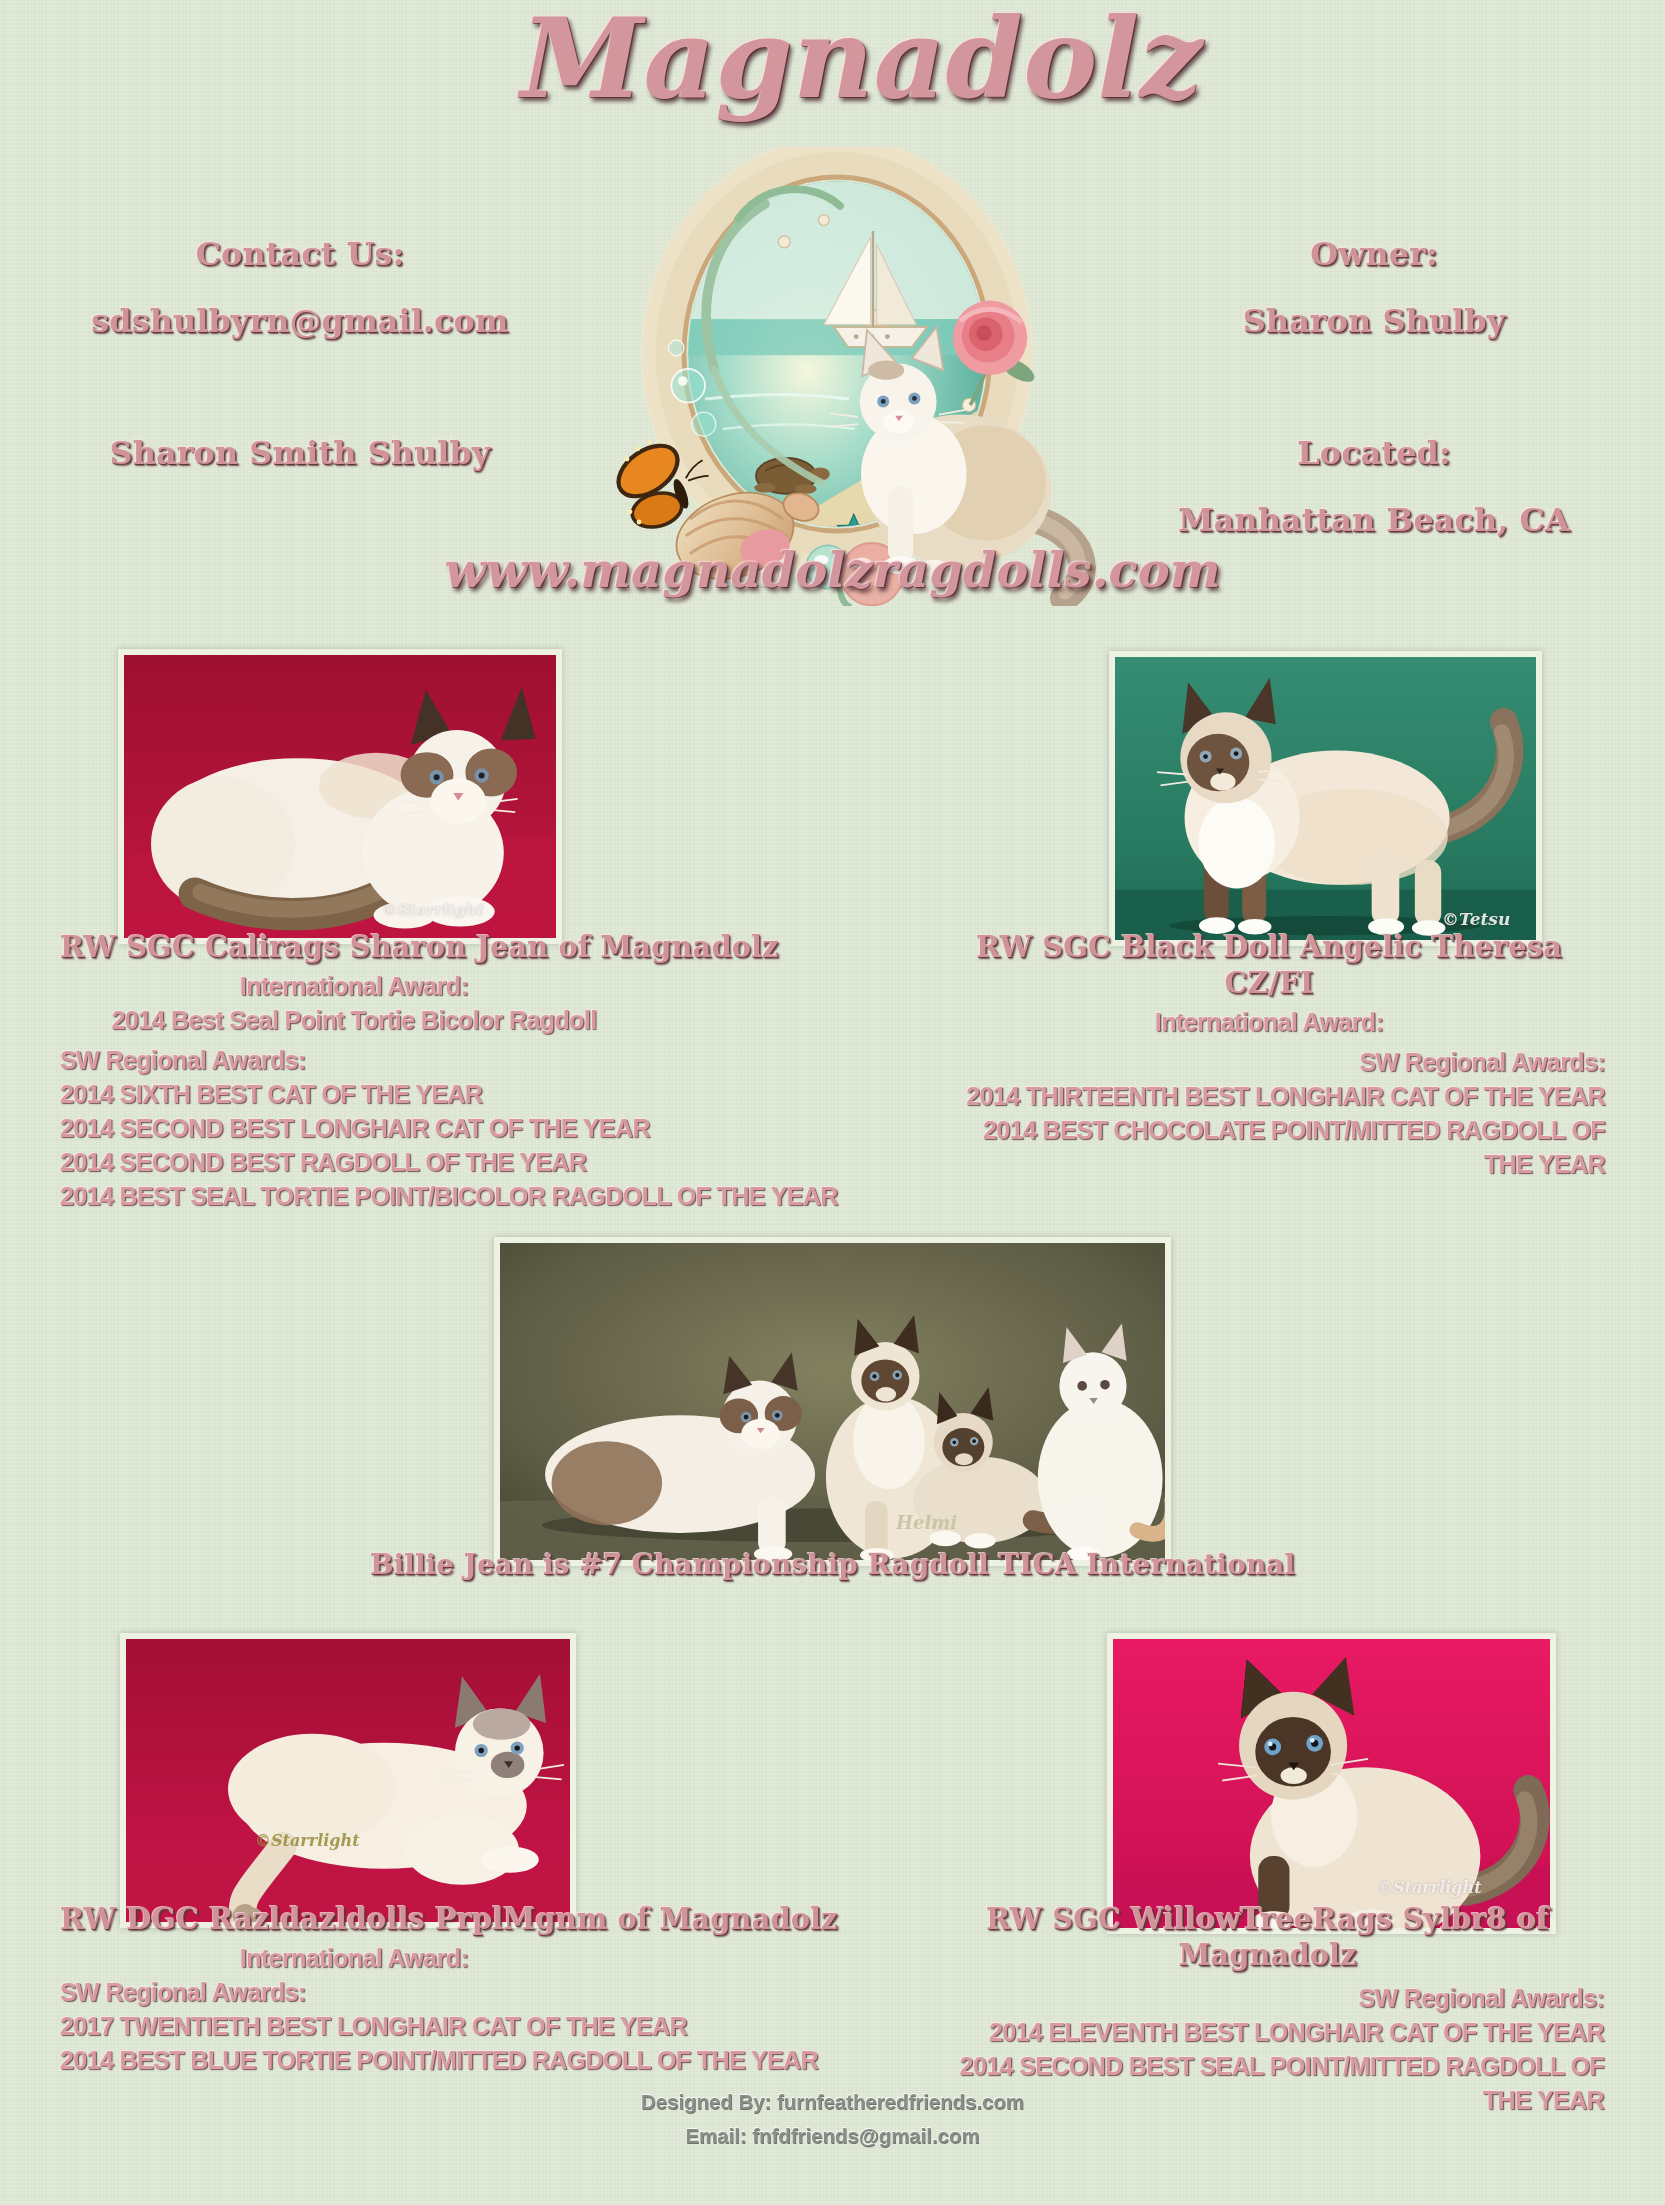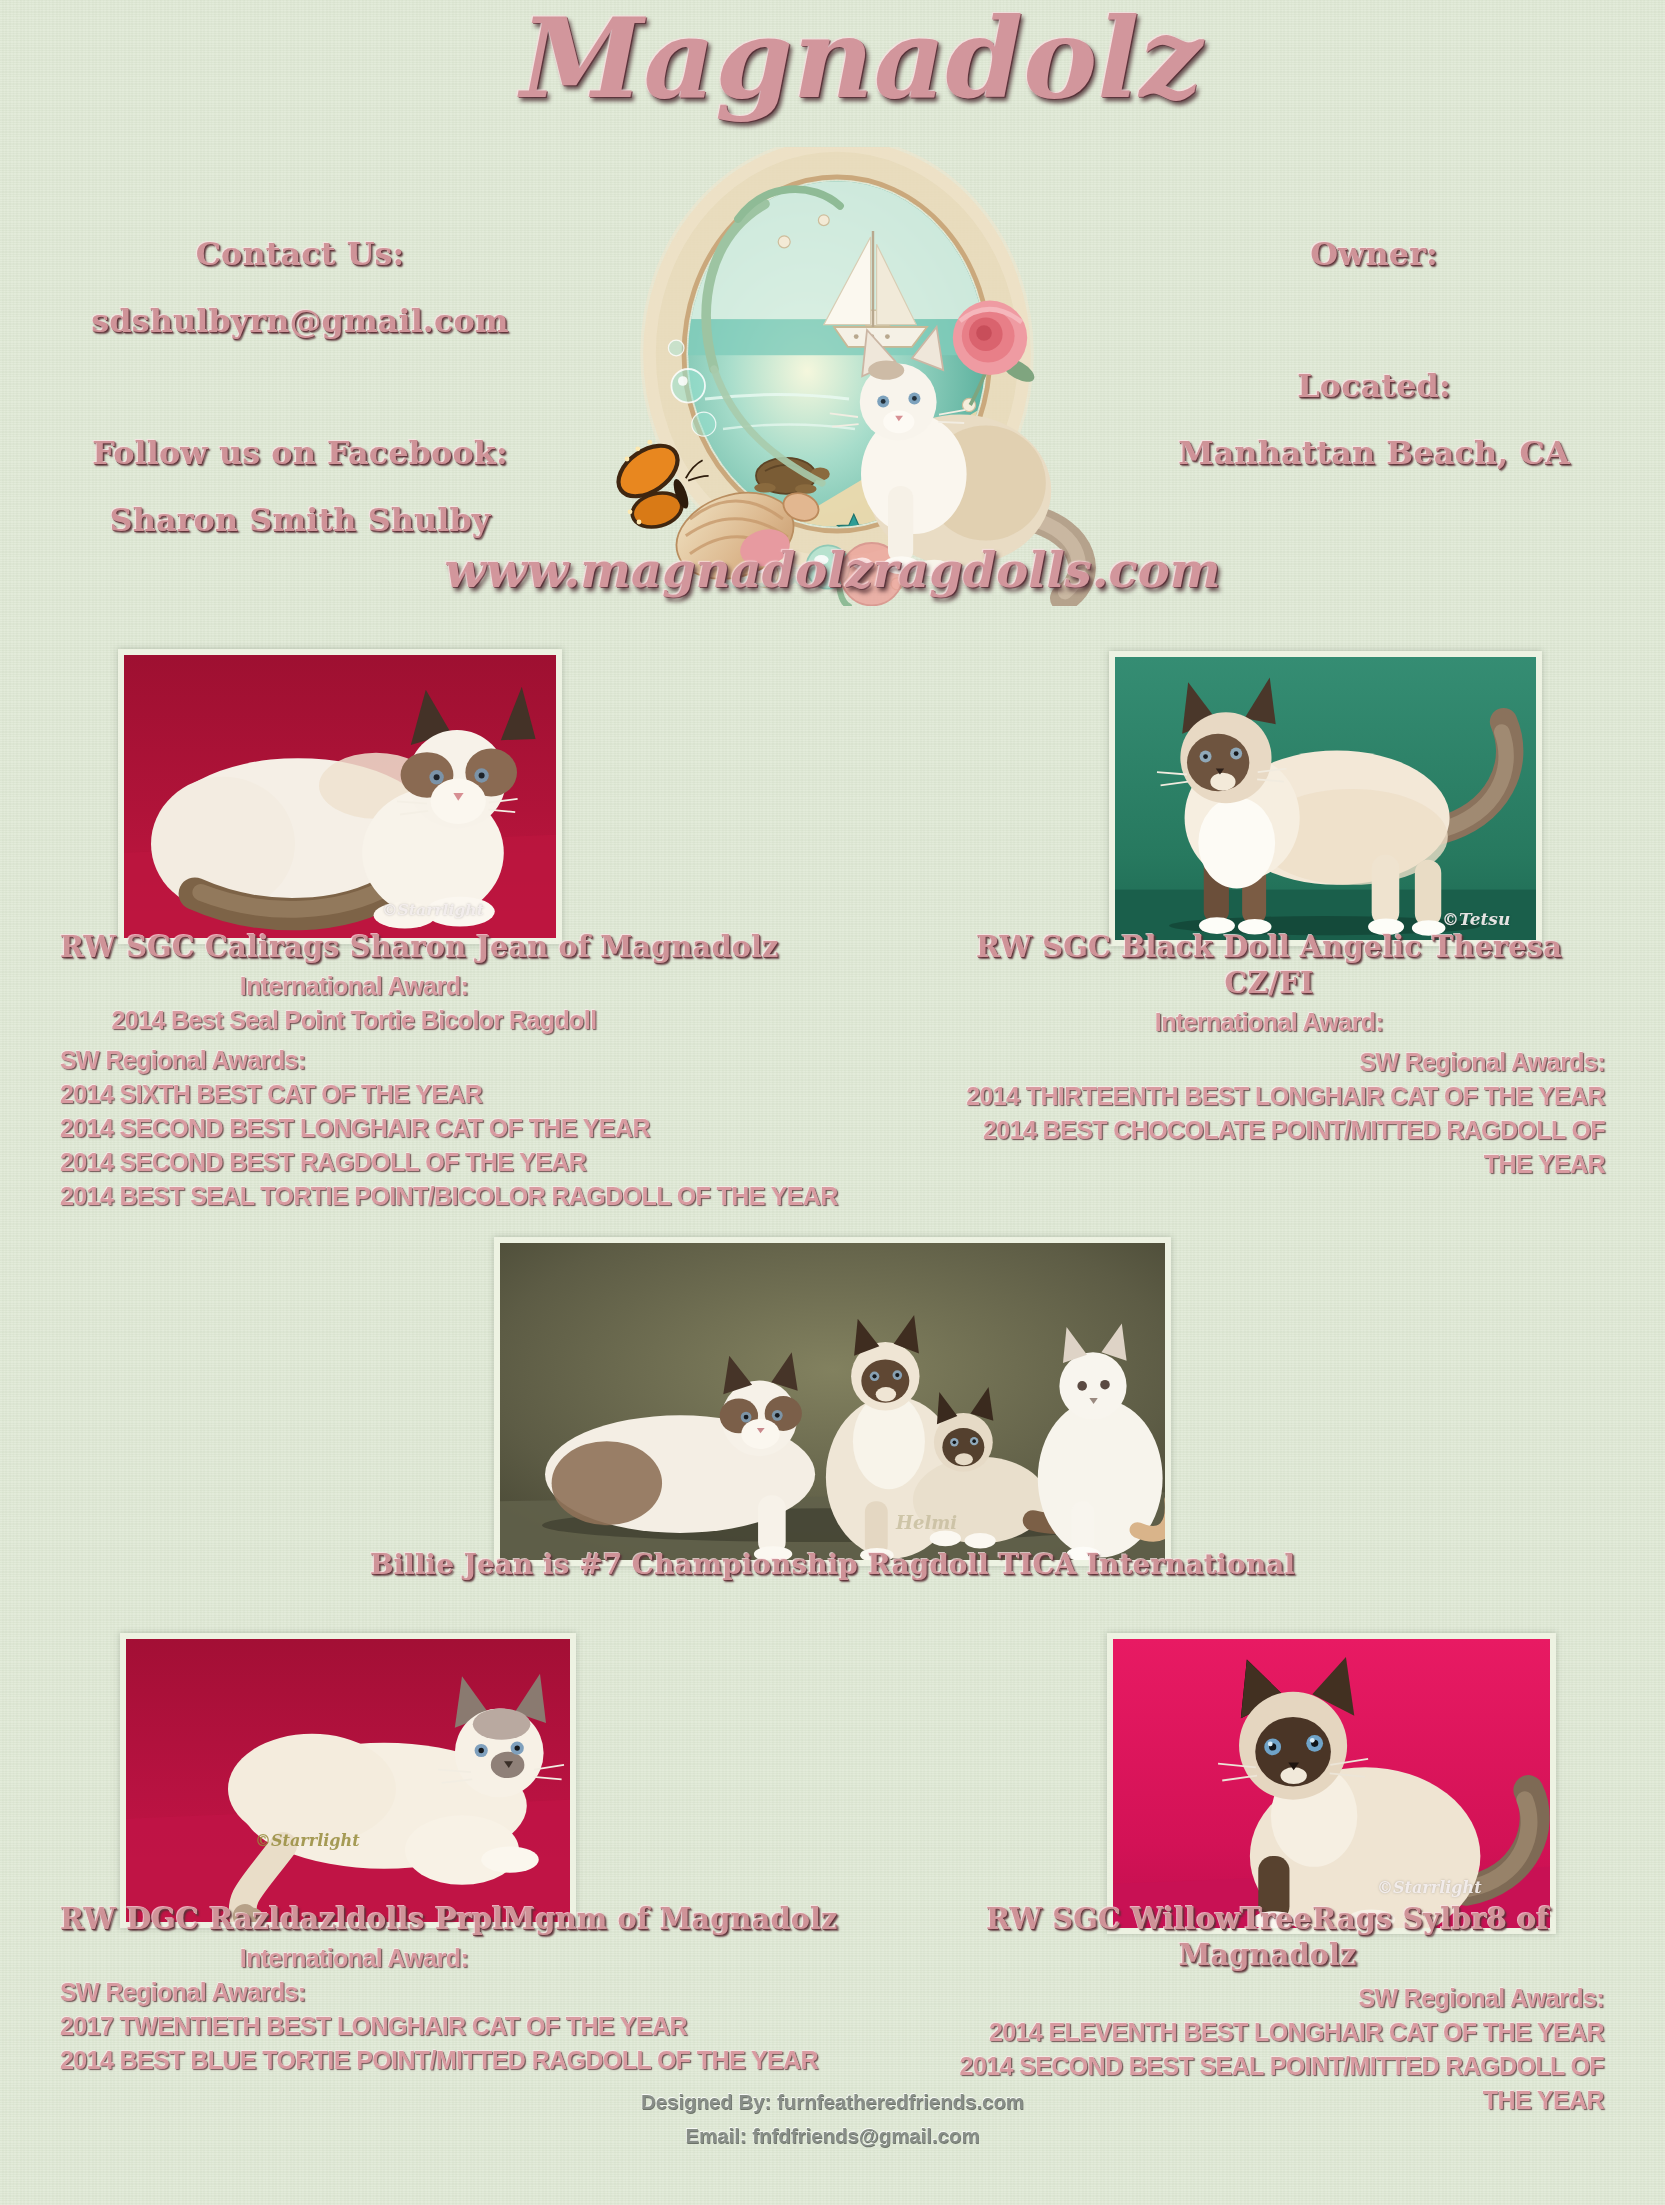--- a/index.html
+++ b/index.html
@@ -44,26 +44,26 @@
 <body>
 
 <div class="page">
 
   <div class="abs script title-xl" style="left:0; top:35; width:1665px;">Magnadolz</div>
 
   <div class="abs" style="left:54px; top:211px; width:492px;">
     <div class="ornate h-label">Contact Us:</div>
     <div class="ornate h-label">sdshulbyrn@gmail.com</div>
     <div style="height:65px;"></div>
-    <div class="ornate h-label">Follow us on Facebook:</div>
     <div class="ornate h-label">Sharon Smith Shulby</div>
   </div>
 
   <div class="abs" style="left:1128px; top:211px; width:492px;">
     <div class="ornate h-label">Owner:</div>
+    <div class="ornate h-label">Sharon Shulby</div>
     <div style="height:65px;"></div>
     <div class="ornate h-label">Located:</div>
     <div class="ornate h-label">Manhattan Beach, CA</div>
   </div>
 
   <div class="abs" style="left:585px; top:147px; width:519px; height:459px;">
     <svg viewBox="0 0 865 765" width="519" height="459">
       <defs>
         <radialGradient id="seaSun" cx="40%" cy="55%" r="75%">
           <stop offset="0%" stop-color="#f5f7dd"></stop>

